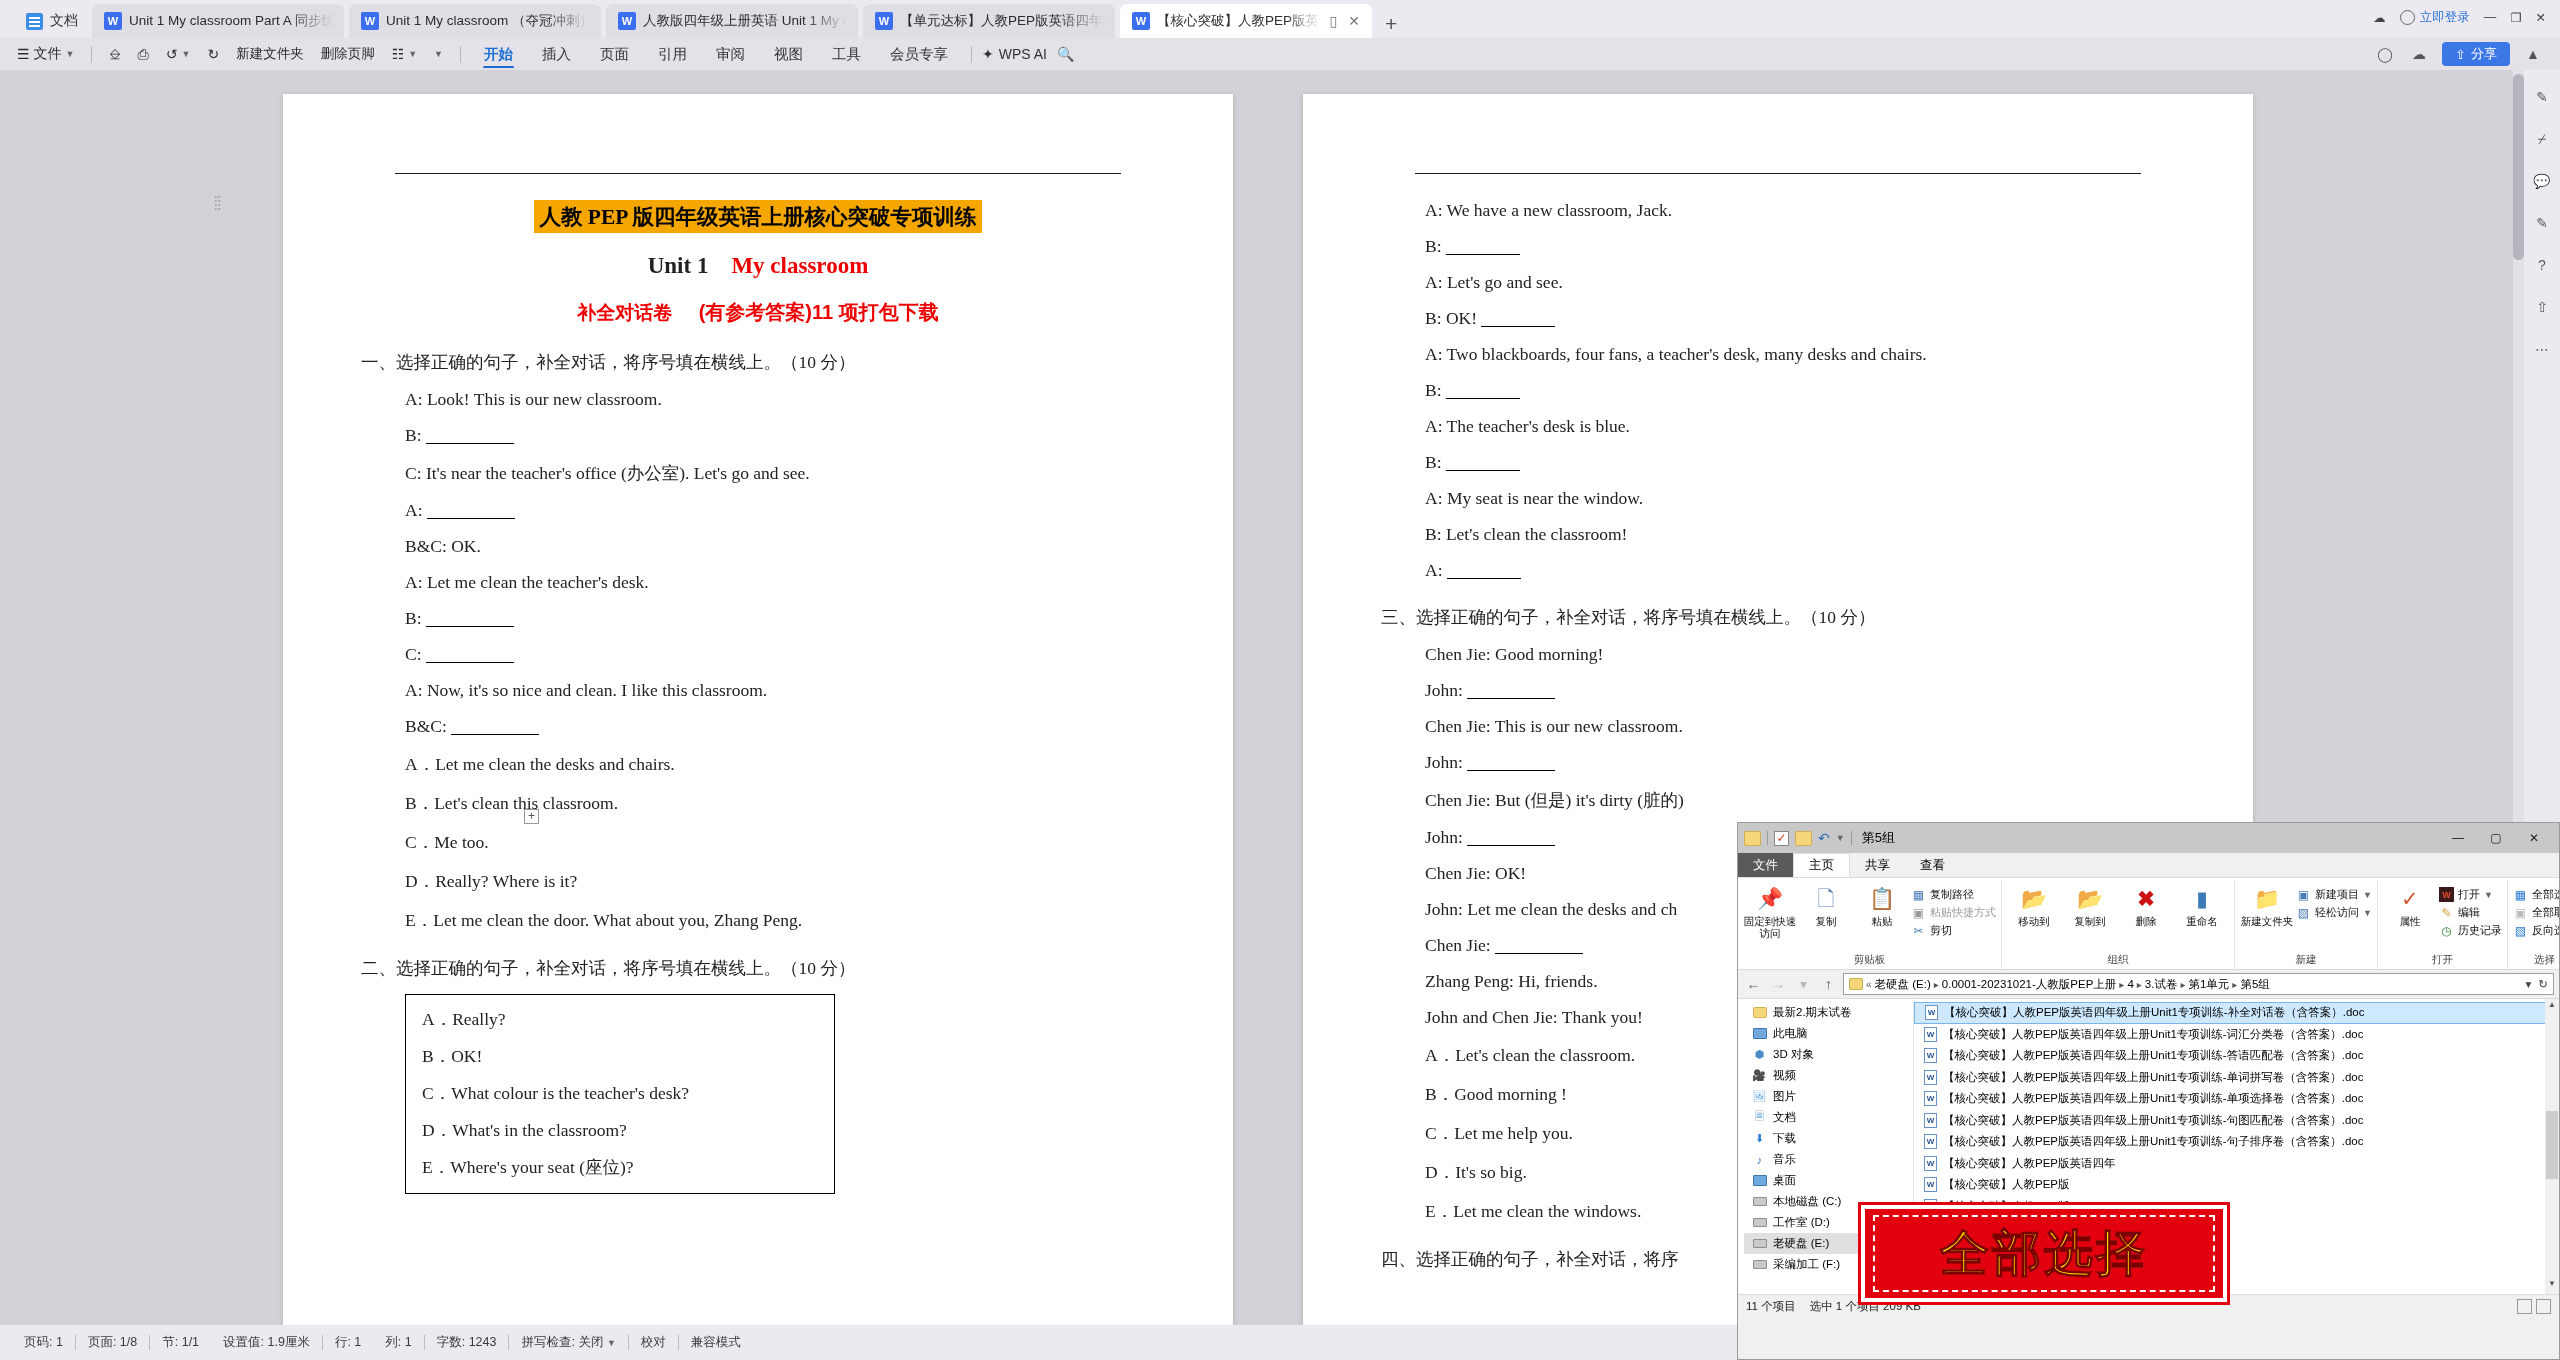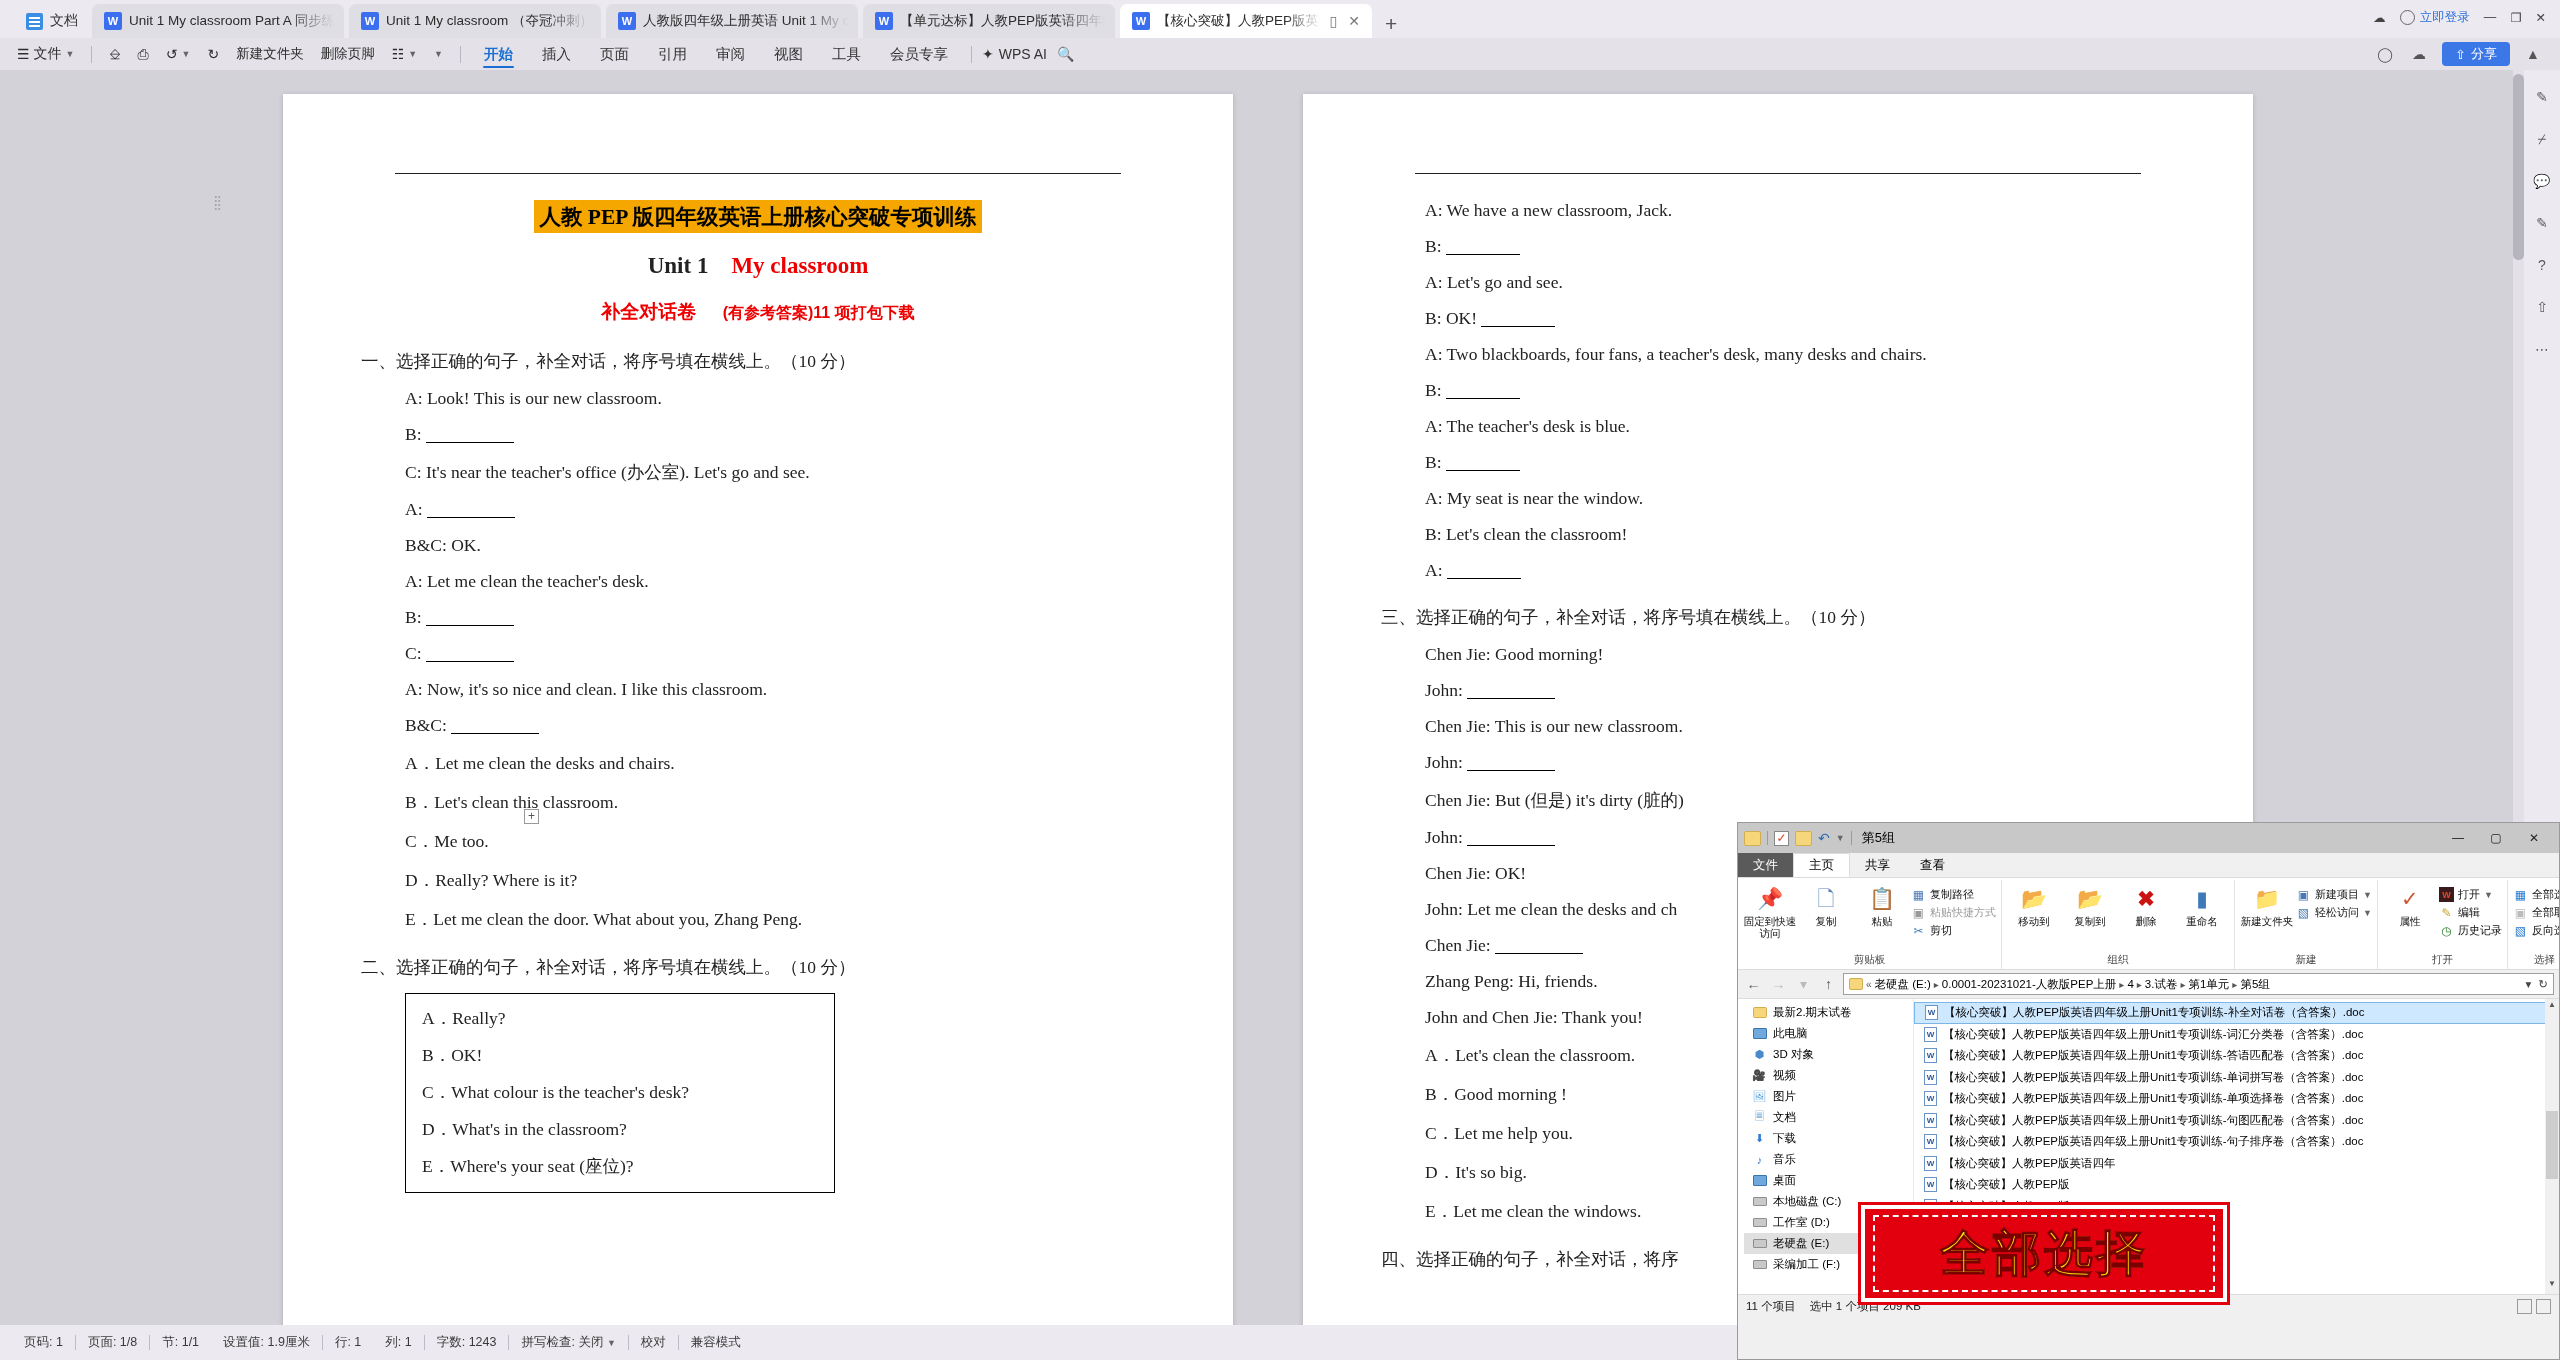--- a/index.html
+++ b/index.html
@@ -117,21 +117,21 @@
   .title-hl {
     display: inline-block; background: #f5a700; color: #000;
     font-weight: bold; font-size: 21.5px; padding: 2px 5px;
     font-family: "Liberation Serif", serif;
   }
   .ctr { text-align: center; }
   .unit-line { margin-top: 20px; font-size: 23px; font-weight: bold; }
   .unit-line .red { color: #ee0000; }
   .sub-line { margin-top: 20px; color: #ee0000; font-weight: bold; font-size: 19px;
     font-family: "Liberation Sans", sans-serif; }
-  .sub-line .small { font-size: 16px; }
+  .sub-line .small { font-size: 20px; }
 
   .q { margin-top: 24px; font-size: 17.5px; }
   .ln { margin-top: 15px; font-size: 17.5px; padding-left: 44px; }
   .ln.tight { margin-top: 7px; }
   .blank { display: inline-block; border-bottom: 1.3px solid #000; width: 88px; vertical-align: -3px; }
   .blank.s { width: 74px; }
   .opt { margin-top: 15px; font-size: 17.5px; padding-left: 44px; }
 
   .optbox {
     margin: 14px 0 0 44px; border: 1.2px solid #000;

